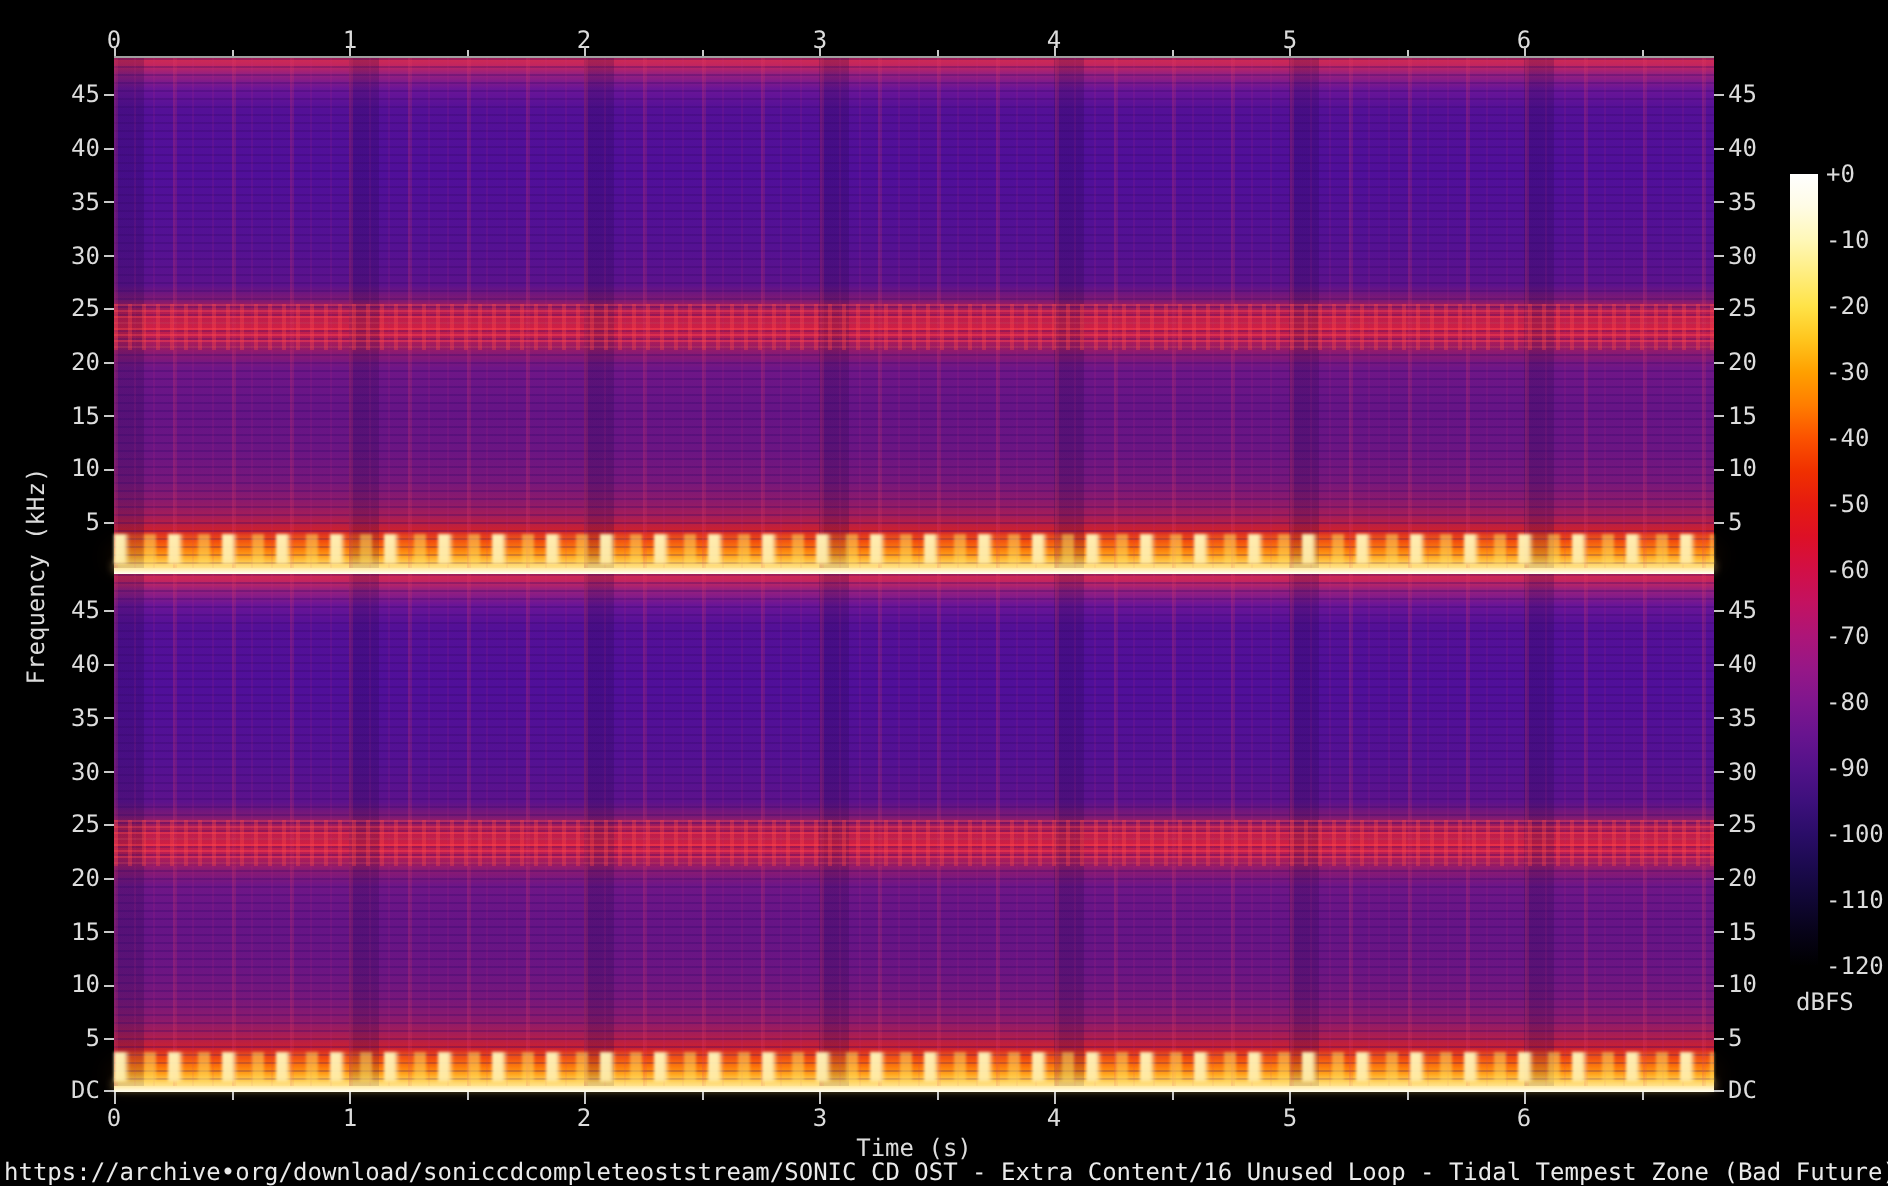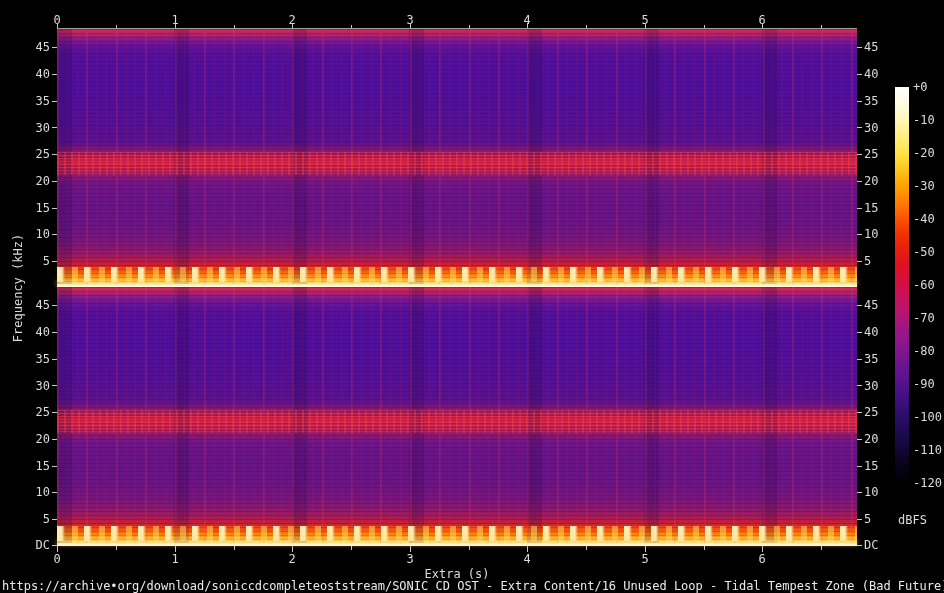--- a/index.html
+++ b/index.html
@@ -132,38 +132,38 @@
   <div>
     <div class="tstrip" style="left:57px;top:546px;width:706px;height:6px"></div>
     <div class="tstrip" style="left:116px;top:546px;width:706px;height:4px"></div>
     <span class="tl" style="left:57px;top:553px">0</span>
     <span class="tl" style="left:175px;top:553px">1</span>
     <span class="tl" style="left:292px;top:553px">2</span>
     <span class="tl" style="left:410px;top:553px">3</span>
     <span class="tl" style="left:527px;top:553px">4</span>
     <span class="tl" style="left:645px;top:553px">5</span>
     <span class="tl" style="left:762px;top:553px">6</span>
-    <span id="time-axis-title" class="axlabel">Extra (s)</span>
+    <span id="time-axis-title" class="axlabel">Time (s)</span>
   </div>
 
   <span id="freq-axis-title" class="axlabel">Frequency (kHz)</span>
 
   <div>
     <div id="colorbar"></div>
     <span class="cl" style="top:81px">+0</span>
     <span class="cl" style="top:114px">-10</span>
     <span class="cl" style="top:147px">-20</span>
     <span class="cl" style="top:180px">-30</span>
     <span class="cl" style="top:213px">-40</span>
     <span class="cl" style="top:246px">-50</span>
     <span class="cl" style="top:279px">-60</span>
     <span class="cl" style="top:312px">-70</span>
     <span class="cl" style="top:345px">-80</span>
     <span class="cl" style="top:378px">-90</span>
     <span class="cl" style="top:411px">-100</span>
     <span class="cl" style="top:444px">-110</span>
     <span class="cl" style="top:477px">-120</span>
-    <span class="cl" style="left:898px;top:514px">dBFS</span>
+    <span class="cl" style="left:898px;top:495px">dBFS</span>
   </div>
 
   <div id="statusbar">https://archive•org/download/soniccdcompleteoststream/SONIC CD OST - Extra Content/16 Unused Loop - Tidal Tempest Zone (Bad Future)•flac</div>
 
 </div>
 
 </body></html>

